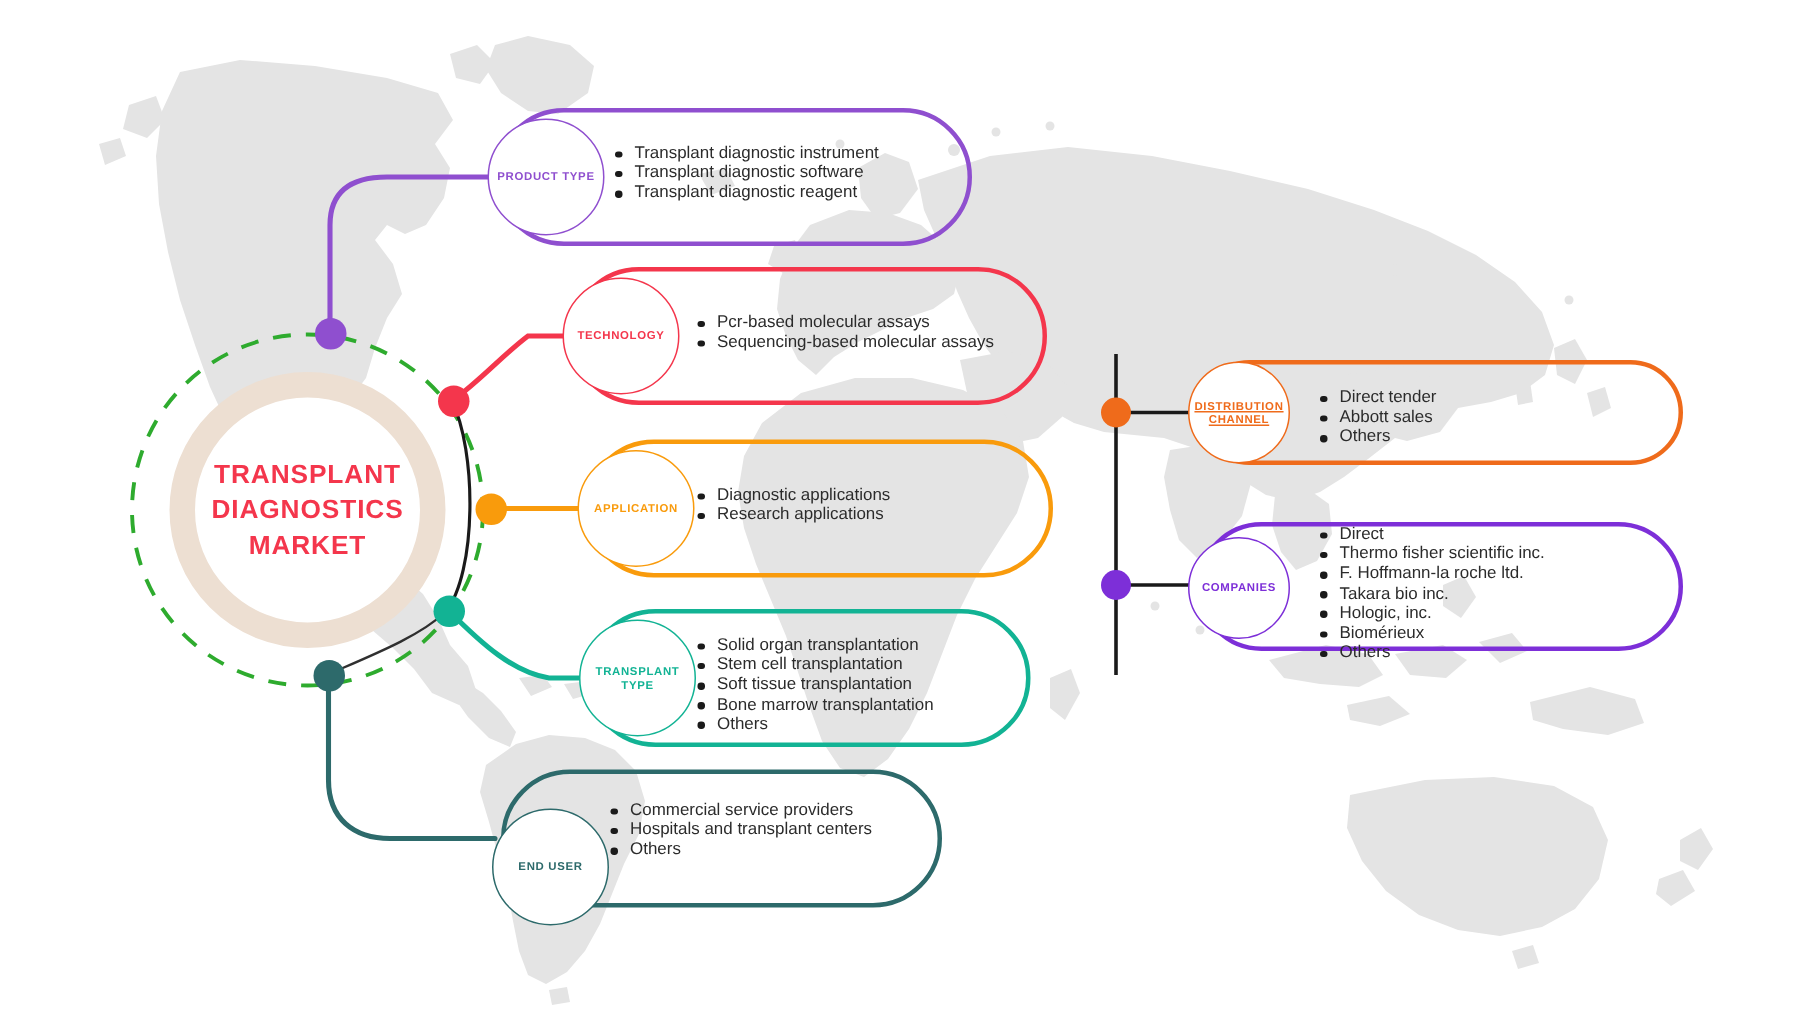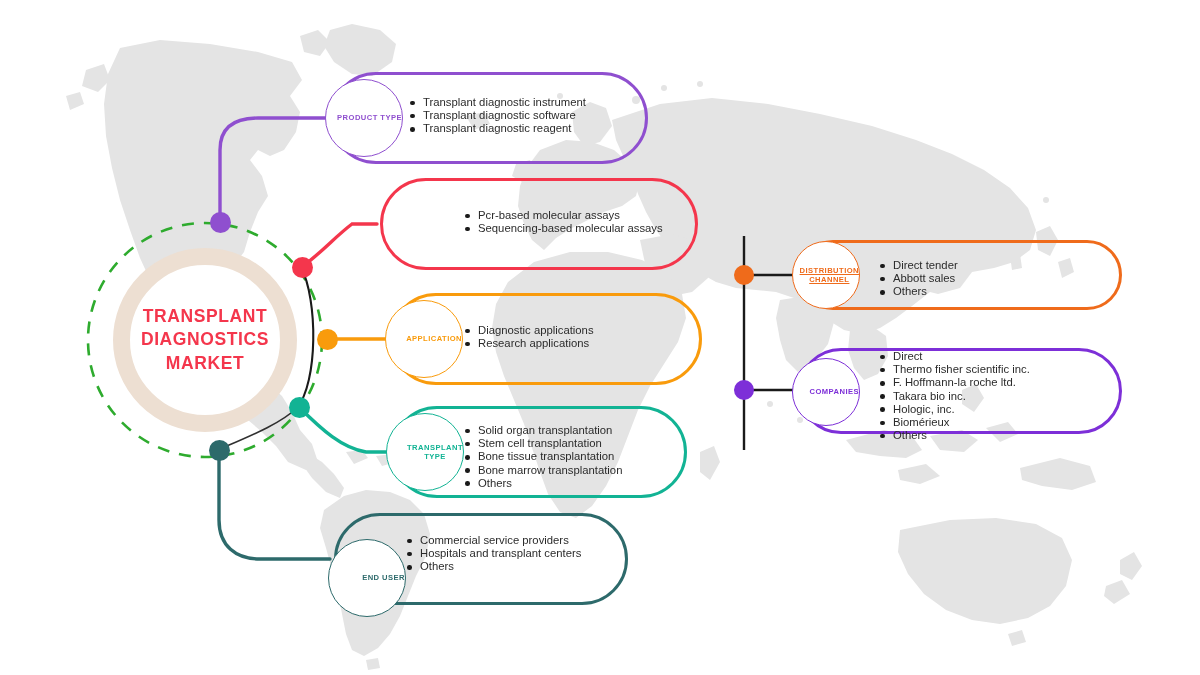--- a/index.html
+++ b/index.html
@@ -72,21 +72,21 @@
   }
   .node-circle {
     position: absolute;
     z-index: 6;
     box-sizing: border-box;
     border-radius: 50%;
     background: #ffffff;
     border-style: solid;
     display: flex;
     align-items: center;
-    justify-content: flex-end;
+    justify-content: center;
     text-align: center;
   }
   .node-label {
     font-size: 7.6px;
     font-weight: bold;
     letter-spacing: 0.45px;
     line-height: 1.25;
     white-space: pre-line;
     text-transform: uppercase;
   }
@@ -249,20 +249,23 @@
     <span class="node-label" style="color:#8f4fcf;">PRODUCT TYPE</span>
   </div>
   <ul class="bullets" style="left:408px; top:96px; width:240px;">
     <li>Transplant diagnostic instrument</li>
     <li>Transplant diagnostic software</li>
     <li>Transplant diagnostic reagent</li>
   </ul>
   <div class="dot" style="left:210px; top:212px; width:21px; height:21px; background:#8f4fcf;"></div>
 
   <div class="pill" style="left:380px; top:178px; width:318px; height:92px; border-width:3px; border-color:#f4364c; border-radius:46px;"></div>
+  <div class="node-circle" style="left:375px; top:185px; width:78px; height:78px; border-width:1.6px; border-color:#f4364c;">
+    <span class="node-label" style="color:#f4364c;">TECHNOLOGY</span>
+  </div>
   <ul class="bullets" style="left:463px; top:209px; width:240px;">
     <li>Pcr-based molecular assays</li>
     <li>Sequencing-based molecular assays</li>
   </ul>
   <div class="dot" style="left:292px; top:257px; width:21px; height:21px; background:#f4364c;"></div>
 
   <div class="pill" style="left:390px; top:293px; width:312px; height:92px; border-width:3px; border-color:#f99b0c; border-radius:46px;"></div>
   <div class="node-circle" style="left:385px; top:300px; width:78px; height:78px; border-width:1.6px; border-color:#f99b0c;">
     <span class="node-label" style="color:#f99b0c;">APPLICATION</span>
   </div>
@@ -273,21 +276,21 @@
   <div class="dot" style="left:317px; top:329px; width:21px; height:21px; background:#f99b0c;"></div>
 
   <div class="pill" style="left:391px; top:406px; width:296px; height:92px; border-width:3px; border-color:#12b394; border-radius:46px;"></div>
   <div class="node-circle" style="left:386px; top:413px; width:78px; height:78px; border-width:1.6px; border-color:#12b394;">
     <span class="node-label" style="color:#12b394;">TRANSPLANT
 TYPE</span>
   </div>
   <ul class="bullets" style="left:463px; top:424px; width:240px;">
     <li>Solid organ transplantation</li>
     <li>Stem cell transplantation</li>
-    <li>Bone tissue transplantation</li>
+    <li>Soft tissue transplantation</li>
     <li>Bone marrow transplantation</li>
     <li>Others</li>
   </ul>
   <div class="dot" style="left:289px; top:397px; width:21px; height:21px; background:#12b394;"></div>
 
   <div class="pill" style="left:334px; top:513px; width:294px; height:92px; border-width:3px; border-color:#2d6a6b; border-radius:46px;"></div>
   <div class="node-circle" style="left:328px; top:539px; width:78px; height:78px; border-width:1.6px; border-color:#2d6a6b;">
     <span class="node-label" style="color:#2d6a6b;">END USER</span>
   </div>
   <ul class="bullets" style="left:405px; top:534px; width:250px;">

